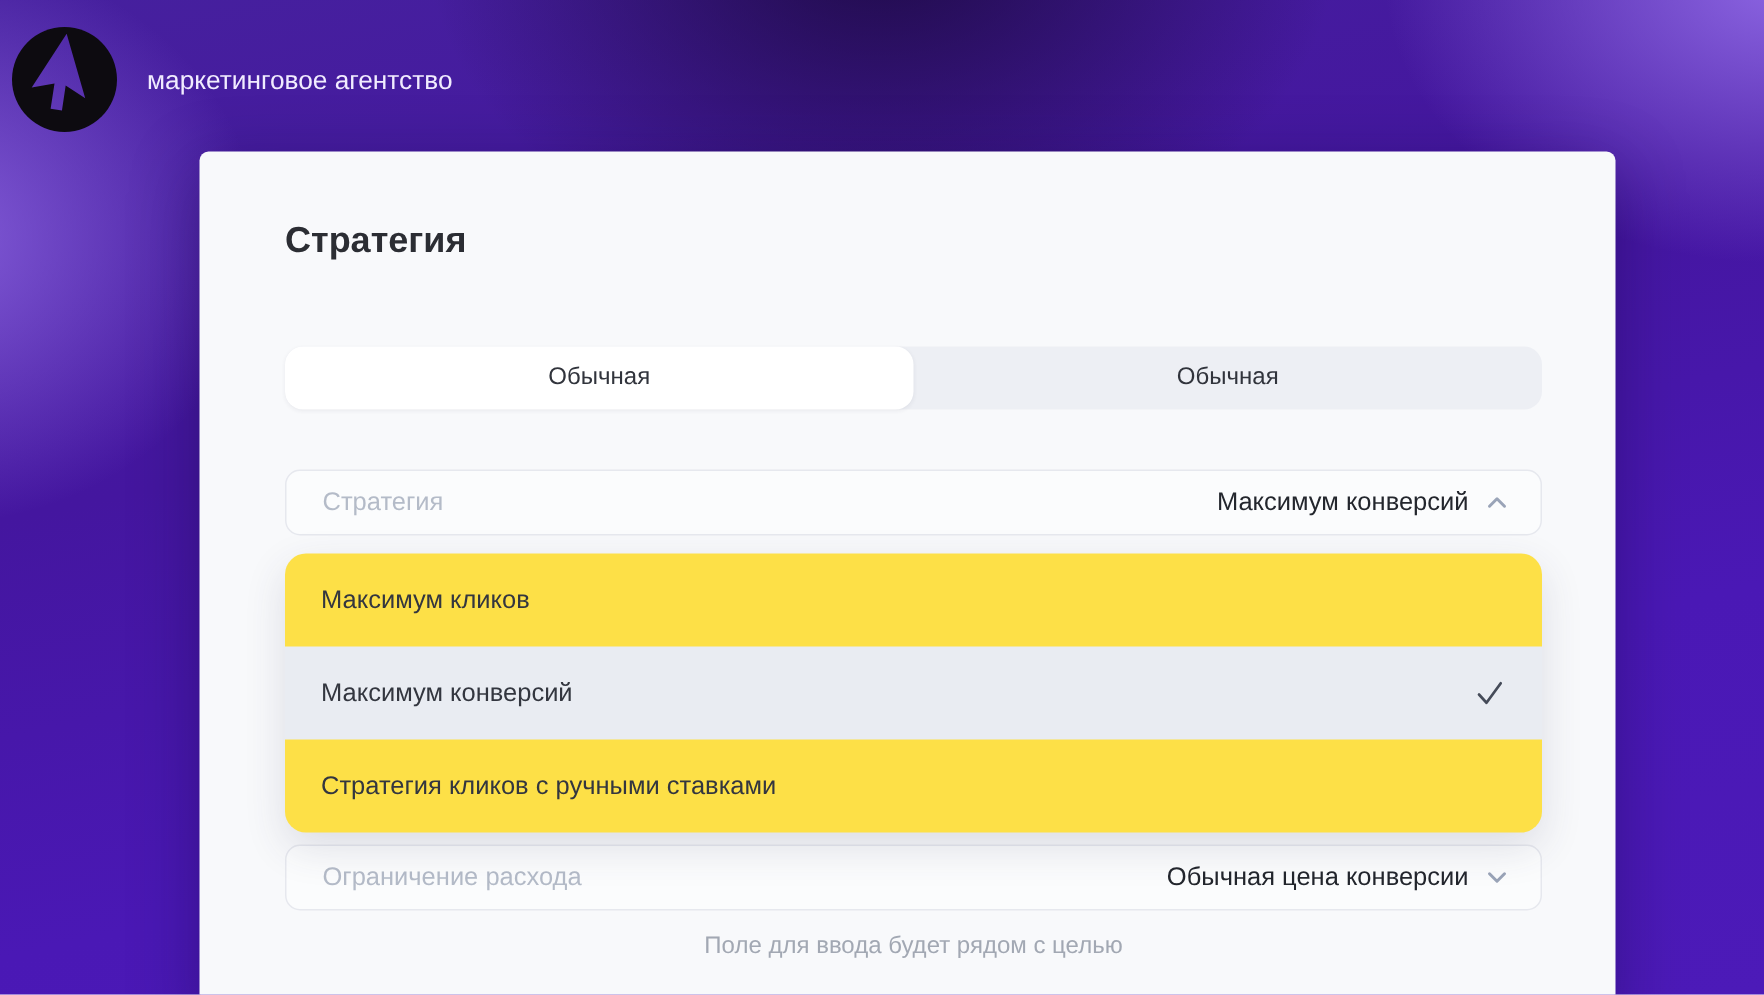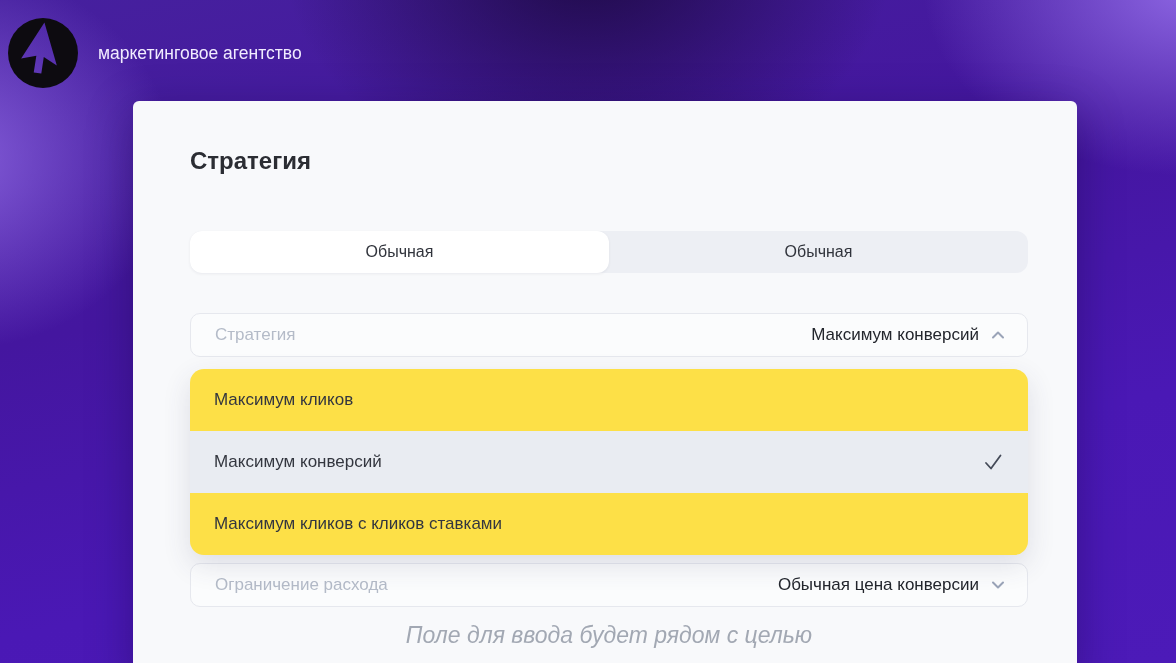--- a/index.html
+++ b/index.html
@@ -70,21 +70,21 @@
   .option {
     height: 62px; display: flex; align-items: center; justify-content: space-between;
     padding: 0 24px; font-size: 17px; color: #33363f; cursor: pointer;
   }
   .option.selected { background: #e9ecf2; }
   .check { width: 22px; height: 22px; display: block; }
 
   
   .helper {
     position: absolute; left: 57px; top: 521px; width: 838px;
-    text-align: center; font-size: 23px; color: #a2a8b3; font-style: italic;
+    text-align: center; font-size: 16px; color: #a2a8b3;
   }
 </style>
 </head>
 <body>
 
 <div class="brand">
   <svg class="brand-logo" viewBox="0 0 70 70">
     <defs>
       <mask id="cursor-cutout">
         <rect x="0" y="0" width="70" height="70" fill="#ffffff"></rect>
@@ -125,21 +125,21 @@
     <div class="option">
       <span>Максимум кликов</span>
     </div>
     <div class="option selected">
       <span>Максимум конверсий</span>
       <svg class="check" viewBox="0 0 22 22">
         <polyline points="4,12 9,17.5 18.5,4.5" fill="none" stroke="#454b59" stroke-width="1.8" stroke-linecap="round" stroke-linejoin="round"></polyline>
       </svg>
     </div>
     <div class="option">
-      <span>Максимум кликов с кликов ставками</span>
+      <span>Стратегия кликов с ручными ставками</span>
     </div>
   </div>
 
   <div class="field field-limit">
     <span class="field-label">Ограничение расхода</span>
     <span class="field-right">
       <span class="field-value">Обычная цена конверсии</span>
       <svg class="chevron" viewBox="0 0 18 18">
         <polyline points="4,6.5 9,11.5 14,6.5" fill="none" stroke="#9aa4b8" stroke-width="2" stroke-linecap="round" stroke-linejoin="round"></polyline>
       </svg>

